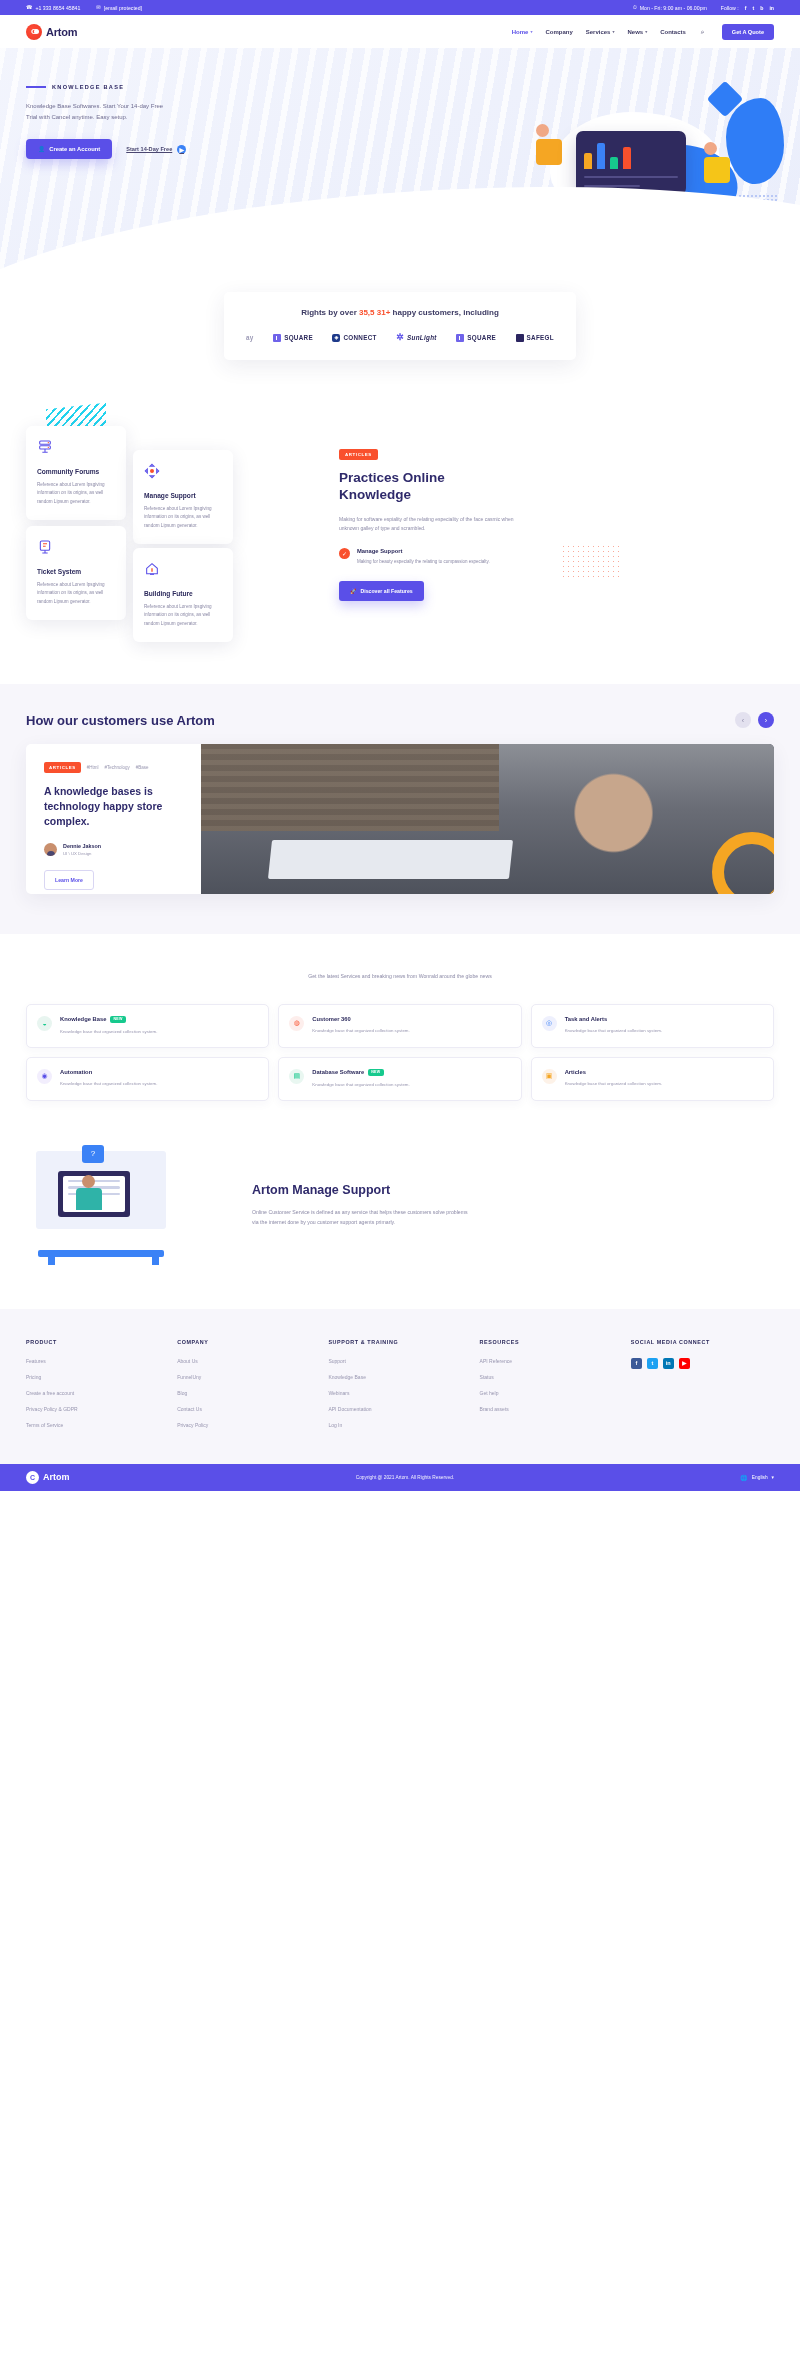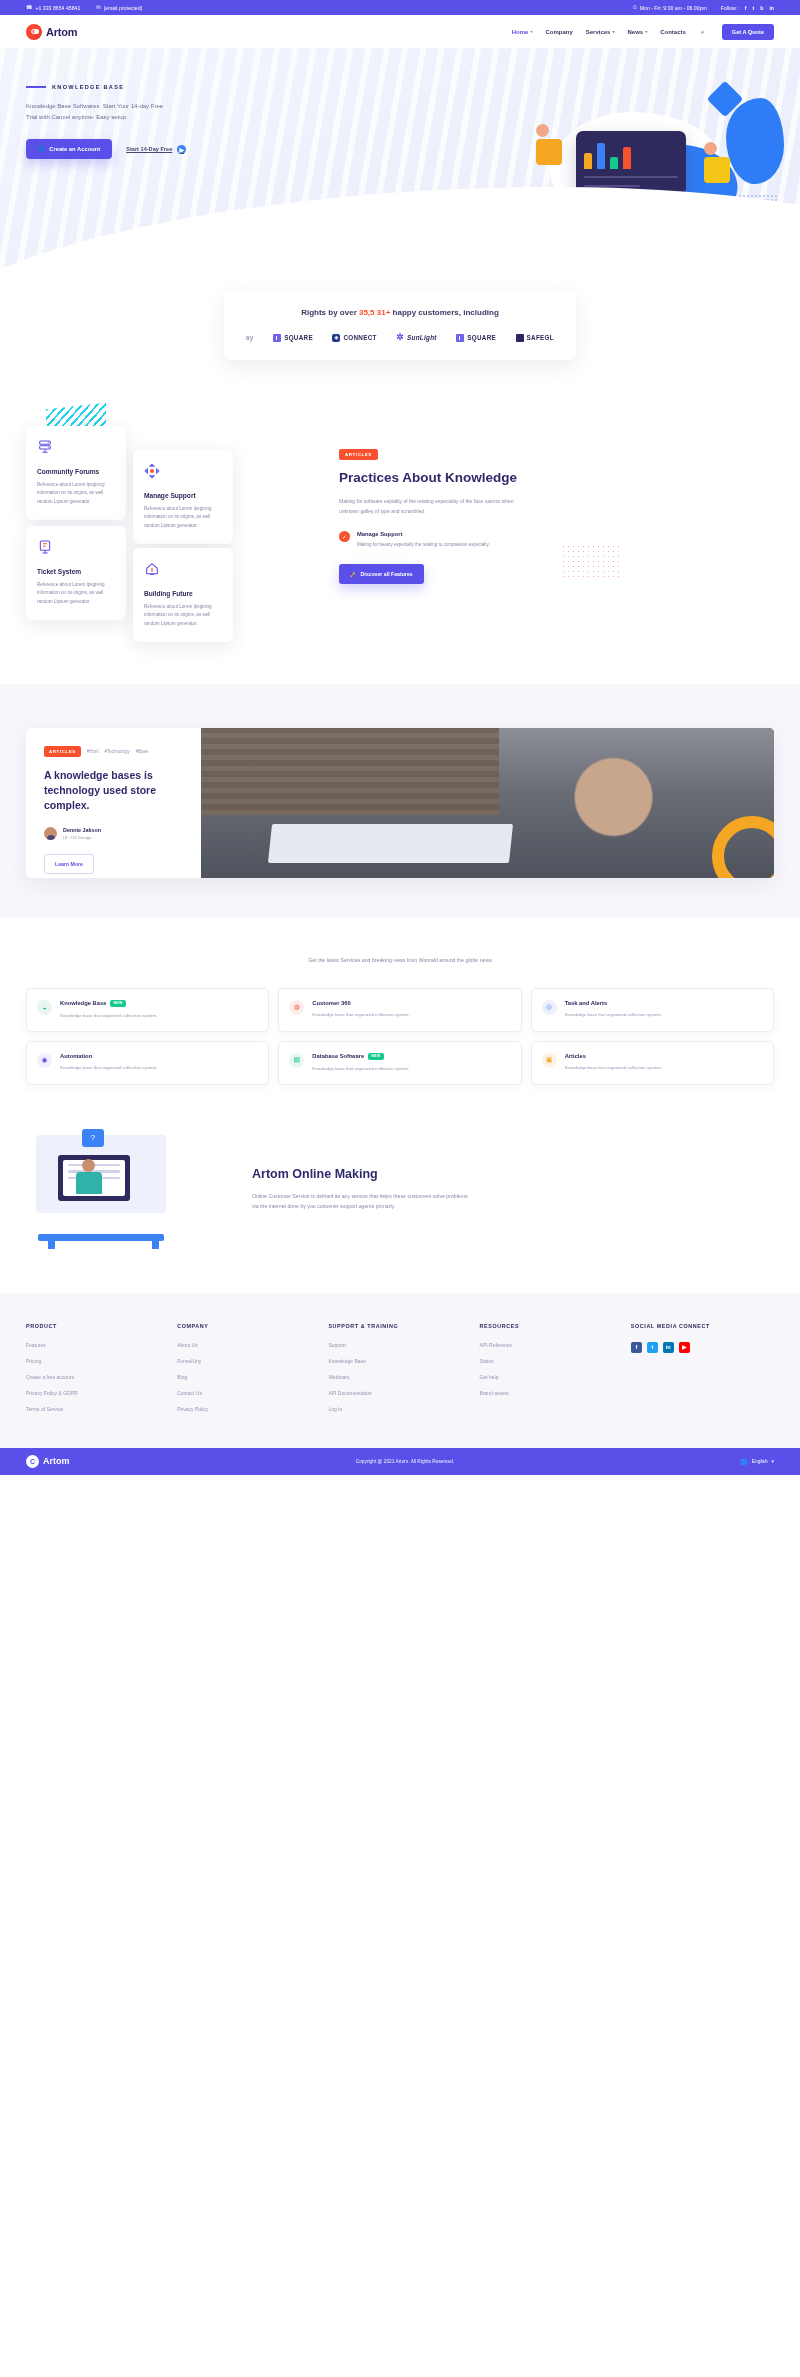--- a/index.html
+++ b/index.html
@@ -508,47 +508,54 @@
             <path d="M9 20h6"></path>
         </svg>
         <h5>Building Future</h5>
         <p>Reference about Lorem Ipsgiving information on its origins, as well random Lipsum generator.</p>
       </div>
 
     </div>
 
     <div class="practice">
       <span class="tag">ARTICLES</span>
-      <h2>Practices About Knowledge</h2>
+      <h2>Practices Online Knowledge</h2>
       <p>Making for software espiality of the relating especiality of the face casmic when unknown galley of type and scrambled.</p>
       <div class="chk-row">
         <span class="chk">✓</span>
         <div>
           <h6>Manage Support</h6>
           <p>Making for beauty especially the relating to compassion especialty.</p>
         </div>
       </div>
       <button class="btn-discover">
         <span>🚀</span>
         <span>Discover all Features</span>
       </button>
       <div class="dots-pink"></div>
     </div>
   </div>
 
   <div class="customers">
+    <div class="cust-head">
+      <h2>How our customers use Artom</h2>
+      <div class="arrows">
+        <button class="arrow prev">‹</button>
+        <button class="arrow next">›</button>
+      </div>
+    </div>
     <div class="testimonial">
       <div class="t-left">
         <div class="t-tags">
           <span class="tag">ARTICLES</span>
           <span class="mini">#Html</span>
           <span class="mini">#Technology</span>
           <span class="mini">#Base</span>
         </div>
-        <h3>A knowledge bases is technology used store complex.</h3>
+        <h3>A knowledge bases is technology happy store complex.</h3>
         <div class="author">
           <span class="avatar"></span>
           <div>
             <div class="nm">Dennie Jakson</div>
             <div class="rl">UI \ UX Design</div>
           </div>
         </div>
         <button class="btn-learn">Learn More</button>
       </div>
       <div class="t-right">
@@ -641,21 +648,21 @@
           <i></i>
         </div>
       </div>
       <div class="oa-person-head"></div>
       <div class="oa-person-body"></div>
       <div class="oa-desk"></div>
       <div class="oa-leg" style="left:22px"></div>
       <div class="oa-leg" style="left:126px"></div>
     </div>
     <div class="online-text">
-      <h2>Artom Online Making</h2>
+      <h2>Artom Manage Support</h2>
       <p>Online Customer Service is defined as any service that helps these customers solve problems via the internet done by you customer support agents primarly.</p>
     </div>
   </div>
 
   <div class="footer">
     <div class="fgrid">
 
       <div class="fcol">
         <h6>PRODUCT</h6>
         <a href="#">Features</a>

